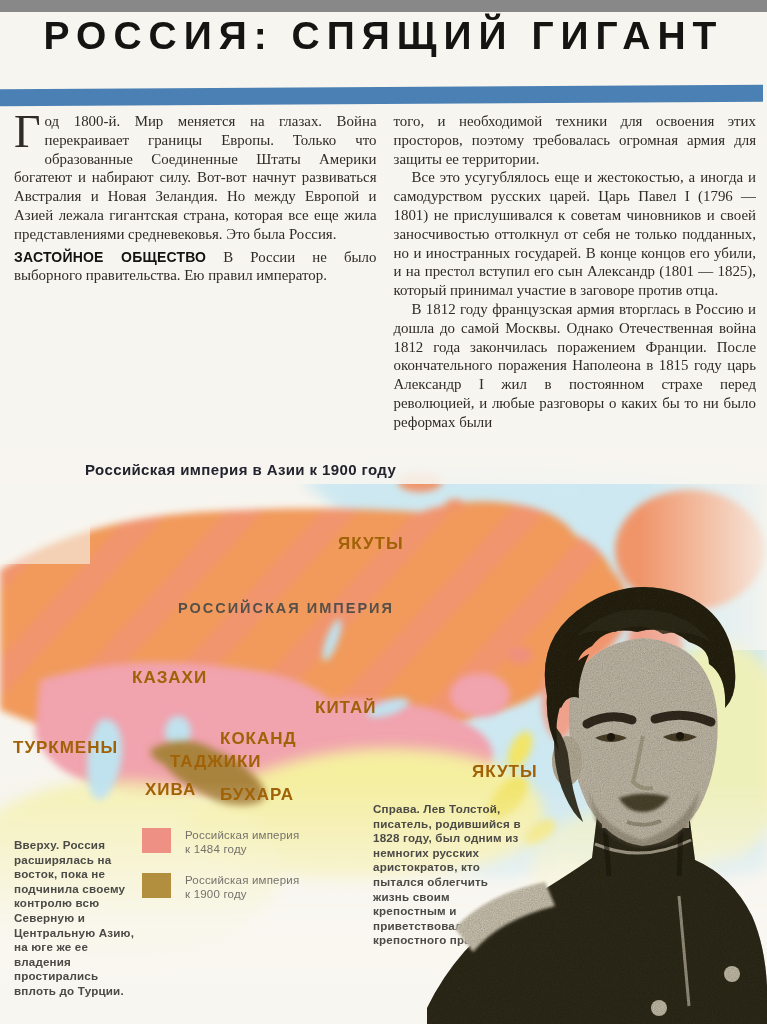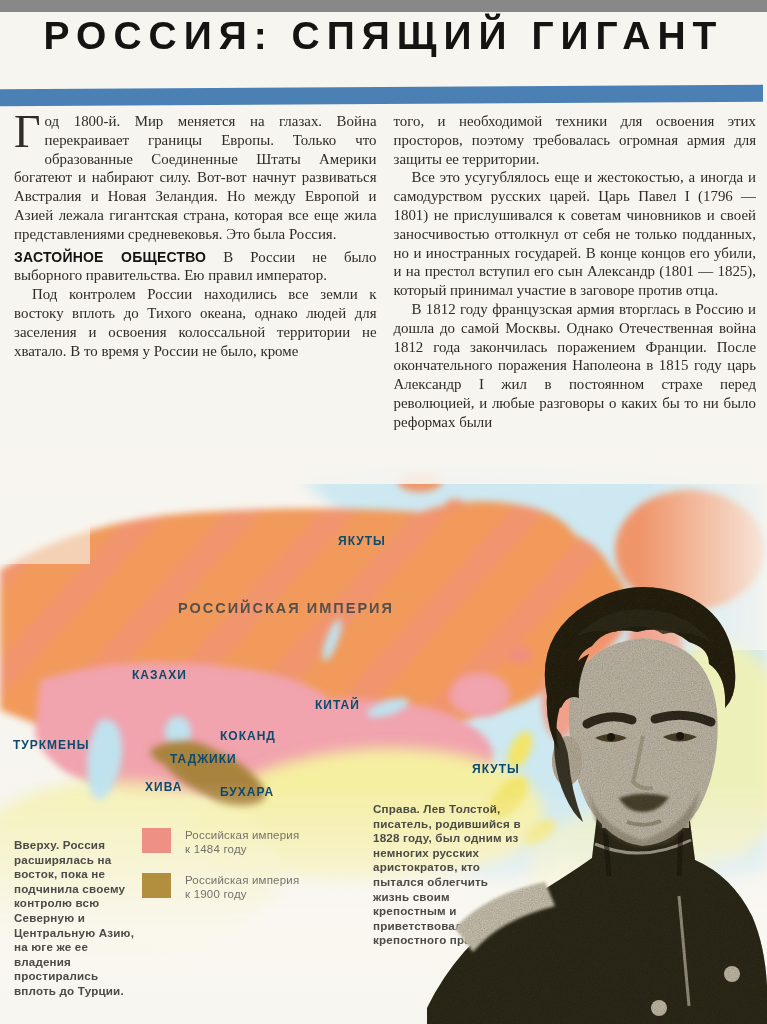--- a/index.html
+++ b/index.html
@@ -39,22 +39,22 @@
     font-size:14px;color:#131311;letter-spacing:.2px;
   }
   
   .map-zone{position:absolute;top:438px;left:0;width:767px;height:586px;}
   .map-svg{position:absolute;top:0;left:0;}
   .map-title{
     position:absolute;top:11px;left:85px;
     font-weight:bold;font-size:15px;color:#23232e;letter-spacing:.4px;
   }
   .mlabel{
-    position:absolute;font-weight:bold;color:#0c4a6e;
-    font-size:12px;letter-spacing:1px;white-space:nowrap;
+    position:absolute;font-weight:bold;color:#a16207;
+    font-size:17px;letter-spacing:1px;white-space:nowrap;
   }
   .ml-yakuts{top:84px;left:338px;}
   .ml-empire{top:150px;left:178px;font-size:14.5px;letter-spacing:2px;color:#56504a;}
   .ml-kazakhs{top:218px;left:132px;}
   .ml-china{top:248px;left:283px;padding-left:32px;}
   .ml-turkmens{top:288px;left:13px;}
   .ml-kokand{top:279px;left:172px;padding-left:48px;}
   .ml-tajiks{top:302px;left:170px;}
   .ml-khiva{top:330px;left:145px;}
   .ml-bukhara{top:335px;left:188px;padding-left:32px;}
@@ -81,21 +81,20 @@
 
 <div class="page">
 
   <h1 class="main-title">РОССИЯ: СПЯЩИЙ ГИГАНТ</h1>
   <div class="blue-bar"></div>
 
   <div class="columns">
     <div class="col">
       <p><span class="dropcap">Г</span><span>од 1800-й. Мир меняется на глазах. Война перекраивает границы Европы. Только что образованные Соединенные Штаты Америки богатеют и набирают силу. Вот-вот начнут развиваться Австралия и Новая Зеландия. Но между Европой и Азией лежала гигантская страна, которая все еще жила представлениями средневековья. Это была Россия.</span></p>
       <p class="space-before"><span class="section-heading">ЗАСТОЙНОЕ ОБЩЕСТВО</span><span> В России не было выборного правительства. Ею правил император.</span></p>
-      <p class="indent">Под контролем России находились все земли к востоку вплоть до Тихого океана, однако людей для заселения и освоения колоссальной территории не хватало. В то время у России не было, кроме</p>
     </div>
     <div class="col">
       <p>того, и необходимой техники для освоения этих просторов, поэтому требовалась огромная армия для защиты ее территории.</p>
       <p class="indent">Все это усугублялось еще и жестокостью, а иногда и самодурством русских царей. Царь Павел I (1796 — 1801) не прислушивался к советам чиновников и своей заносчивостью оттолкнул от себя не только подданных, но и иностранных государей. В конце концов его убили, и на престол вступил его сын Александр (1801 — 1825), который принимал участие в заговоре против отца.</p>
       <p class="indent">В 1812 году французская армия вторглась в Россию и дошла до самой Москвы. Однако Отечественная война 1812 года закончилась поражением Франции. После окончательного поражения Наполеона в 1815 году царь Александр I жил в постоянном страхе перед революцией, и любые разговоры о каких бы то ни было реформах были</p>
     </div>
   </div>
 
   <div class="map-zone">
     <svg class="map-svg" width="767" height="586" viewBox="0 0 767 586">
@@ -169,20 +168,21 @@
         <ellipse cx="508" cy="348" rx="13" ry="26" fill="#f2e468" transform="rotate(40 508 348)"></ellipse>
         <ellipse cx="540" cy="382" rx="9" ry="18" fill="#f2e468" transform="rotate(55 540 382)"></ellipse>
       </g>
 
       <rect x="0" y="330" width="767" height="256" fill="url(#fadeBottom)"></rect>
       <rect x="640" y="0" width="127" height="200" fill="url(#fadeRight)" opacity="0.85"></rect>
       <rect x="0" y="0" width="767" height="34" fill="#f7f5ef" opacity="0.9"></rect>
       <rect x="0" y="34" width="90" height="80" fill="#f7f5ef" opacity="0.6"></rect>
     </svg>
 
+    <div class="map-title">Российская империя в Азии к 1900 году</div>
 
     <div class="mlabel ml-yakuts">ЯКУТЫ</div>
     <div class="mlabel ml-empire">РОССИЙСКАЯ ИМПЕРИЯ</div>
     <div class="mlabel ml-kazakhs">КАЗАХИ</div>
     <div class="mlabel ml-china">КИТАЙ</div>
     <div class="mlabel ml-turkmens">ТУРКМЕНЫ</div>
     <div class="mlabel ml-kokand">КОКАНД</div>
     <div class="mlabel ml-tajiks">ТАДЖИКИ</div>
     <div class="mlabel ml-khiva">ХИВА</div>
     <div class="mlabel ml-bukhara">БУХАРА</div>

